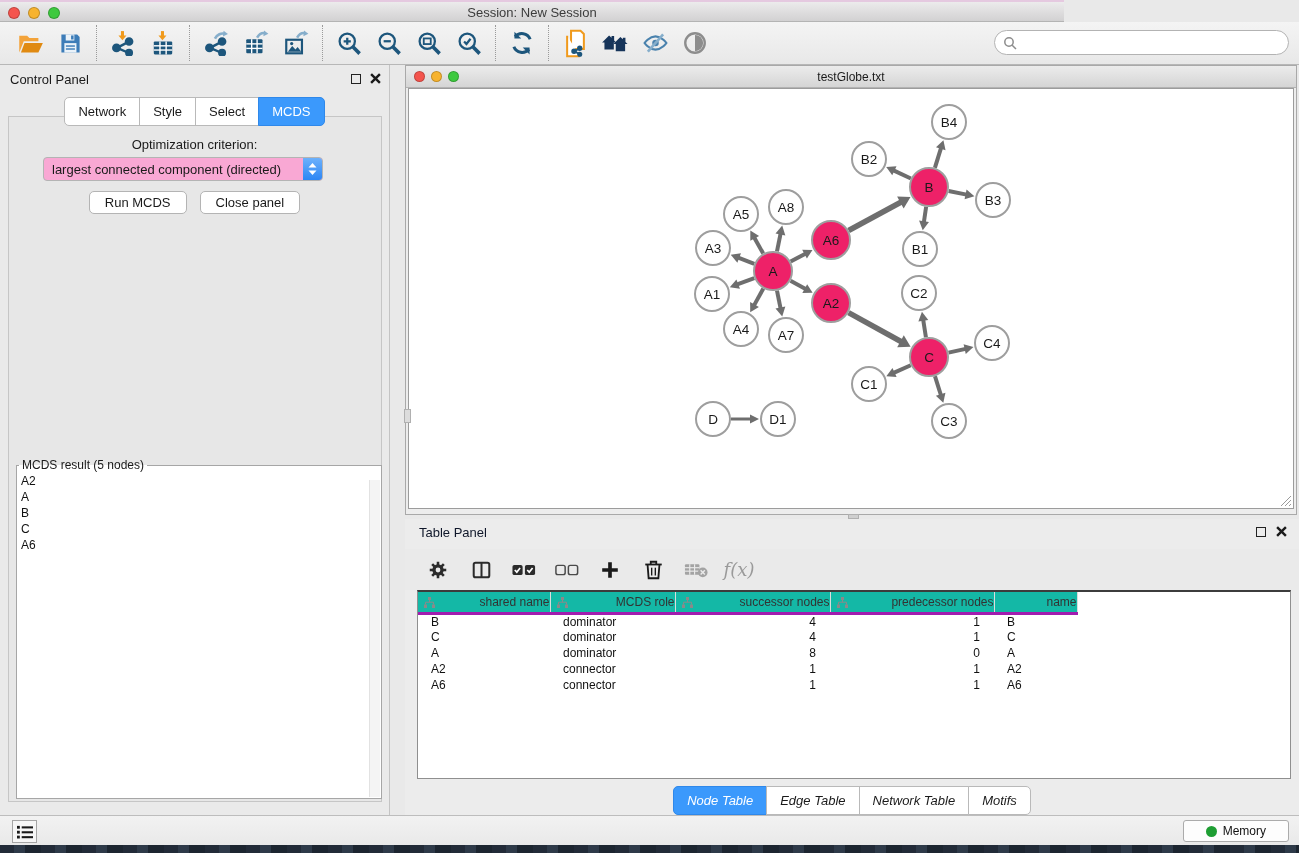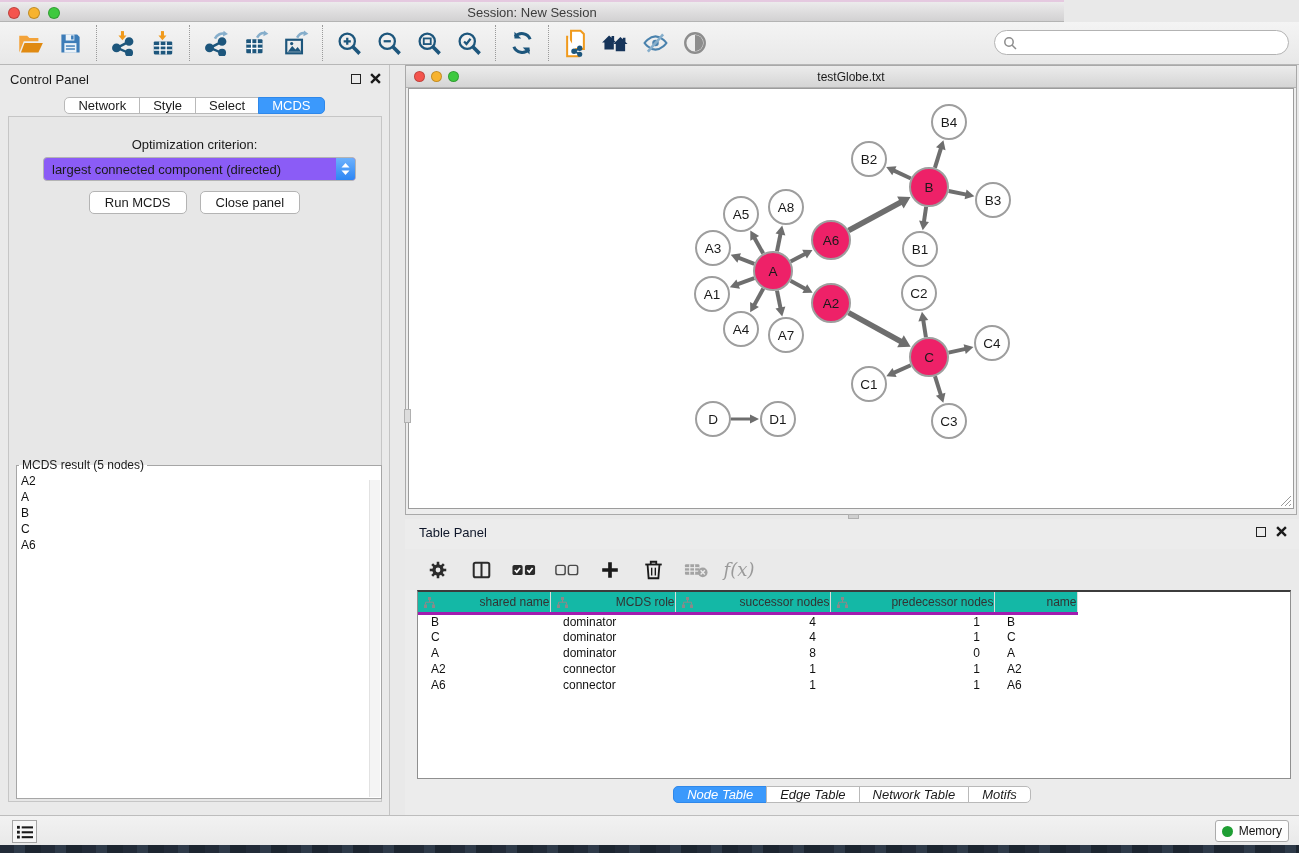--- a/index.html
+++ b/index.html
@@ -33,28 +33,28 @@
     background:#eaeaea; border-right:1px solid #c4c4c4; }
   .panel-head { position:absolute; left:0; top:0; width:100%; height:28px; }
   .panel-head .pt { position:absolute; left:10px; top:7px; font-size:13px; color:#1a1a1a; }
   .panel-icons { position:absolute; right:8px; top:8px; display:flex; gap:9px; align-items:center; }
   .float-ico { width:10px; height:10px; border:1.6px solid #222; display:inline-block; }
   .content-box { position:absolute; left:8px; top:51px; width:374px; height:686px;
     background:#e7e7e7; border:1px solid #c6c6c6; }
   .seg-tabs { position:absolute; top:32px; left:0; right:0; display:flex;
     justify-content:center; z-index:5; }
   .seg-tab { background:#fff; border:1px solid #b9b9b9; margin-left:-1px;
-    font-size:13px; color:#1a1a1a; padding:0 13px; cursor:default; }
+    font-size:13px; color:#1a1a1a; padding:6px 13px; cursor:default; }
   .seg-tab:first-child { border-radius:5px 0 0 5px; margin-left:0; }
   .seg-tab:last-child { border-radius:0 5px 5px 0; }
   .seg-tab.active { background:#3b99fc; border-color:#2f88ea; color:#fff; }
   .opt-label { position:absolute; left:0; right:0; top:72px; text-align:center;
     font-size:13px; color:#1a1a1a; }
-  .dropdown { position:absolute; left:43px; top:92px; width:313px; height:24px;
-    background:#8b5cf6; border:1px solid #b4b4b4; border-radius:4px;
+  .dropdown { position:absolute; left:43px; top:92px; width:280px; height:24px;
+    background:#f9a8d4; border:1px solid #b4b4b4; border-radius:4px;
     display:flex; align-items:center; }
   .dropdown .dval { flex:1; font-size:13px; color:#1a1a1a; padding-left:8px;
     white-space:nowrap; overflow:hidden; }
   .dropdown .stepper { width:19px; height:22px; border-radius:0 3px 3px 0;
     background:linear-gradient(#6cb1fc,#2d86f4); display:flex; flex-direction:column;
     align-items:center; justify-content:center; gap:2px; }
   .btn-row { position:absolute; left:0; right:0; top:126px; display:flex;
     justify-content:center; gap:13px; }
   .pbtn { background:#fff; border:1px solid #b4b4b4; border-radius:5px;
     font-size:13px; color:#1a1a1a; padding:3px 15px; height:23px; }
@@ -102,21 +102,21 @@
   td.num { text-align:right; }
   .tp-tabs { position:absolute; left:0; right:0; top:267px; display:flex; justify-content:center; }
 
   
   .statusbar { position:absolute; left:0; top:815px; width:1299px; height:30px;
     background:linear-gradient(#f2f2f2,#e9e9e9); border-top:1px solid #bdbdbd; }
   .status-list-btn { position:absolute; left:12px; top:4px; width:25px; height:23px;
     background:#f6f6f6; border:1px solid #a5a5a5; display:flex; align-items:center; justify-content:center; }
   .memory-btn { position:absolute; right:10px; top:4px; height:22px; background:#fdfdfd;
     border:1px solid #ababab; border-radius:3px; display:flex; align-items:center;
-    gap:6px; padding:0 6px; font-size:12px; color:#111; }
+    gap:6px; padding:0 22px; font-size:12px; color:#111; }
   .memdot { width:11px; height:11px; border-radius:50%; background:#1e9e33; }
   .desktop-strip { position:absolute; left:0; top:845px; width:1299px; height:8px;
     background:repeating-linear-gradient(90deg,#222b38 0 14px,#2e3a49 14px 25px,#1c2530 25px 41px); }
 
   svg text { font-family:"Liberation Sans",sans-serif; }
 </style>
 </head>
 <body>
 
 <div class="titlebar">

